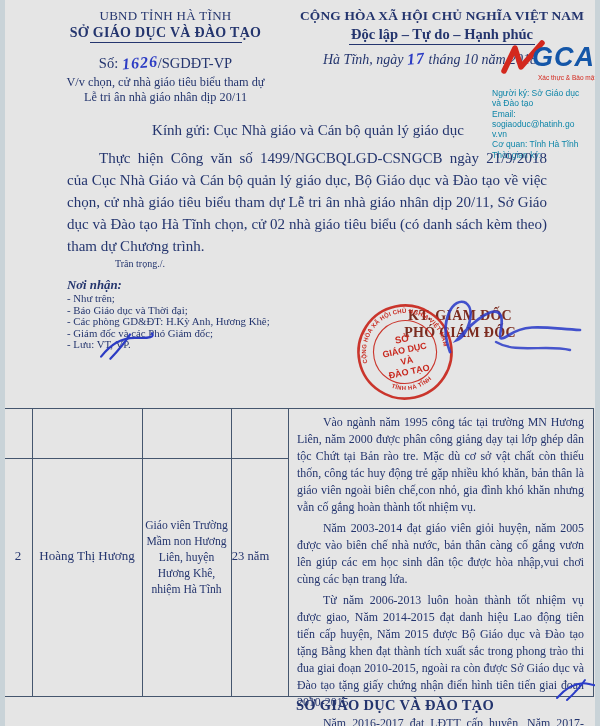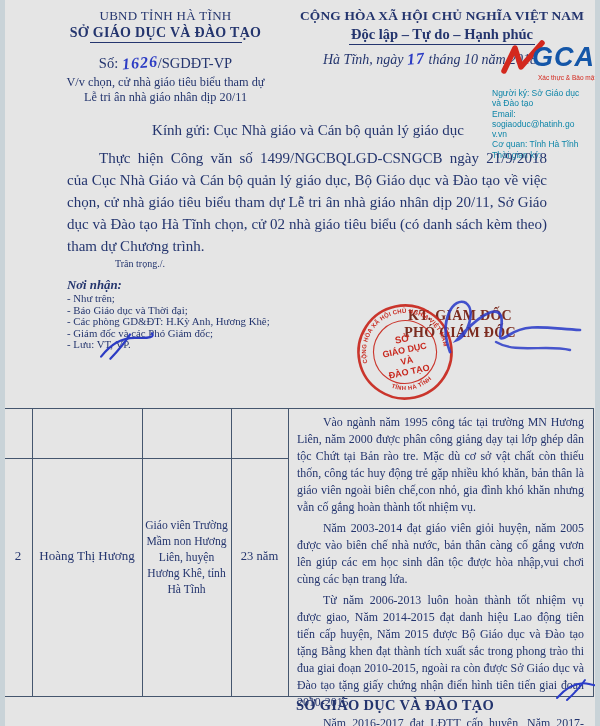--- a/index.html
+++ b/index.html
@@ -48,21 +48,21 @@
   .scrawl-2{left:550px;top:676px;width:50px;height:28px;}
   
   .tbl{left:-2px;top:408px;width:589px;height:287px;border:1.2px solid #45566e;}
   .vline{position:absolute;top:0;bottom:0;width:0;border-left:1.1px solid #45566e;}
   .hline-partial{position:absolute;left:0;top:49px;width:284px;border-top:1.1px solid #45566e;}
   .cell{position:absolute;display:flex;align-items:center;justify-content:center;}
   .c-idx{left:0;top:49px;width:28px;height:238px;font-size:13px;padding-bottom:42px;box-sizing:border-box;}
   .c-name{left:28px;top:49px;width:110px;height:238px;font-size:13px;padding-bottom:42px;box-sizing:border-box;}
   .c-pos{left:138px;top:49px;width:89px;height:238px;font-size:11.6px;line-height:16px;text-align:center;
     padding:0 2px 38px;box-sizing:border-box;}
-  .c-yrs{left:227px;top:49px;width:57px;height:238px;font-size:12.6px;padding-bottom:42px;box-sizing:border-box;}
+  .c-yrs{left:218px;top:49px;width:57px;height:238px;font-size:12.6px;padding-bottom:42px;box-sizing:border-box;}
   .c-desc{left:285px;top:0;width:304px;height:287px;box-sizing:border-box;
     padding:5px 9px 3px 8px;font-size:11.9px;line-height:17px;text-align:justify;}
   .c-desc p{margin:0 0 4px;text-indent:26px;}
   
   .footer-label{left:190px;top:697px;width:400px;text-align:center;font-weight:bold;font-size:14.5px;letter-spacing:.3px;}
 </style>
 </head>
 <body>
 
 <div class="page">
@@ -161,21 +161,21 @@
 
   <div class="abs tbl">
     <div class="vline" style="left:28px;"></div>
     <div class="vline" style="left:138px;"></div>
     <div class="vline" style="left:227px;"></div>
     <div class="vline" style="left:284px;"></div>
     <div class="hline-partial"></div>
 
     <div class="cell c-idx">2</div>
     <div class="cell c-name">Hoàng Thị Hương</div>
-    <div class="cell c-pos">Giáo viên Trường Mầm non Hương Liên, huyện Hương Khê, tỉnh Hà Tĩnh</div>
+    <div class="cell c-pos">Giáo viên Trường Mầm non Hương Liên, huyện Hương Khê, nhiệm Hà Tĩnh</div>
     <div class="cell c-yrs">23 năm</div>
     <div class="abs c-desc">
       <p>Vào ngành năm 1995 công tác tại trường MN Hương Liên, năm 2000 được phân công giảng dạy tại lớp ghép dân tộc Chứt tại Bản rào tre. Mặc dù cơ sở vật chất còn thiếu thốn, công tác huy động trẻ gặp nhiều khó khăn, bản thân là giáo viên ngoài biên chế,con nhỏ, gia đình khó khăn nhưng vẫn cố gắng hoàn thành tốt nhiệm vụ.</p>
       <p>Năm 2003-2014 đạt giáo viên giỏi huyện, năm 2005 được vào biên chế nhà nước, bản thân càng cố gắng vươn lên giúp các em học sinh dân tộc được hòa nhập,vui chơi cùng các bạn trang lứa.</p>
       <p>Từ năm 2006-2013 luôn hoàn thành tốt nhiệm vụ được giao, Năm 2014-2015 đạt danh hiệu Lao động tiên tiến cấp huyện, Năm 2015 được Bộ Giáo dục và Đào tạo tặng Bằng khen đạt thành tích xuất sắc trong phong trào thi đua giai đoạn 2010-2015, ngoài ra còn được Sở Giáo dục và Đào tạo tặng giấy chứng nhận điển hình tiên tiến giai đoạn 2010-2015.</p>
       <p>Năm 2016-2017 đạt LĐTT cấp huyện, Năm 2017-2018 Đạt LĐTT cấp huyện, Năm 2018-2019 bản thân phát hiện bị u tuyến giáp hiện đang điều trị tại bệnh viện K Hà Nội nhưng bản thân vẫn tình nguyện ở lại tiếp tục cống hiến giúp các em học sinh Dân tộc Chứt trong công tác chăm sóc nuôi dưỡng.</p>
     </div>
   </div>
 
   <svg class="abs scrawl-2" viewBox="0 0 50 28">

